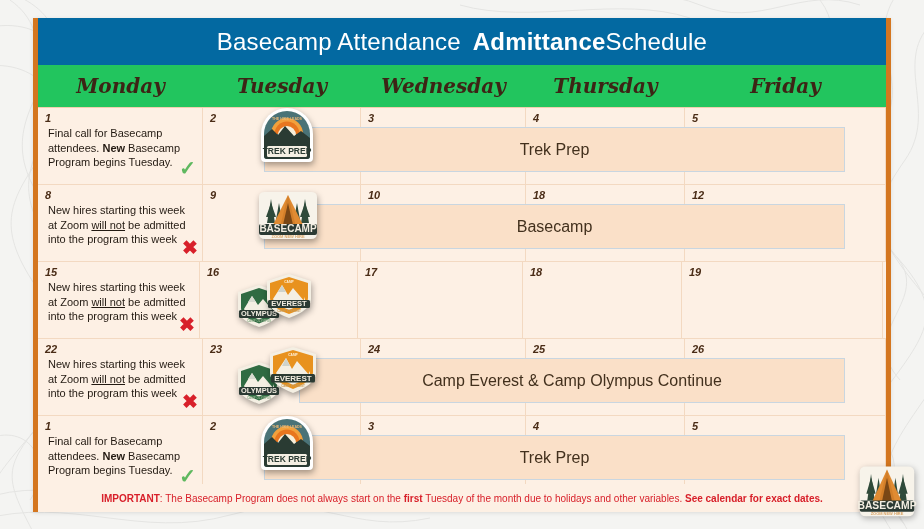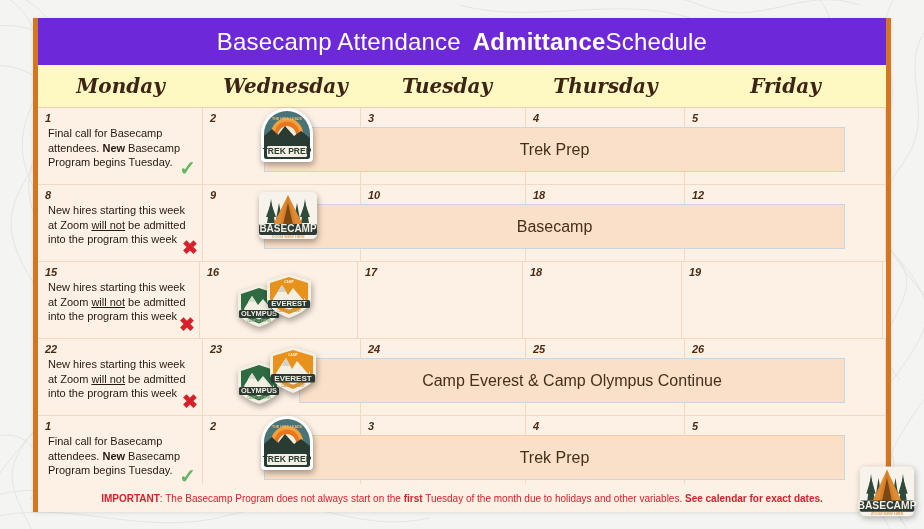--- a/index.html
+++ b/index.html
@@ -16,30 +16,30 @@
     position:absolute;left:33px;top:18px;width:858px;height:494px;
     background:#fdf0e4;
     border-left:5px solid #d4761f;
     border-right:5px solid #d4761f;
     box-sizing:border-box;
     z-index:2;
     box-shadow:0 1px 4px rgba(0,0,0,.10);
   }
 
   .cal-title{
-    height:47px;background:#6d28d9;color:#fff;
+    height:47px;background:#0369a1;color:#fff;
     display:flex;align-items:center;justify-content:center;
     font-size:24px;letter-spacing:.2px;
     font-family:"Liberation Sans Narrow","Liberation Sans",sans-serif;
   }
   .cal-title b{font-weight:bold;margin-left:12px;}
   .cal-title span{font-weight:400;}
 
   .dow-row{
-    display:flex;height:42px;background:#fef9c3;
+    display:flex;height:42px;background:#22c55e;
     border-bottom:1px solid #f0cfae;
   }
   .dow{
     display:flex;align-items:center;justify-content:center;
     color:#3d2415;font-size:20px;
     font-family:"DejaVu Serif",serif;
     font-style:italic;font-weight:bold;
   }
 
   .weeks{position:relative;}
@@ -122,22 +122,22 @@
 <div class="calendar">
 
   <div class="cal-title">
     <span>Basecamp Attendance </span>
       <b>Admittance</b>
       <span> Schedule</span>
   </div>
 
   <div class="dow-row">
     <div class="dow" style="width:165px">Monday</div>
+    <div class="dow" style="width:158px">Tuesday</div>
     <div class="dow" style="width:165px">Wednesday</div>
-    <div class="dow" style="width:158px">Tuesday</div>
     <div class="dow" style="width:159px">Thursday</div>
     <div class="dow" style="width:201px">Friday</div>
   </div>
 
   <div class="weeks">
 
     <div class="week">
       <div class="daycell" style="width:165px">
         <div class="daynum">1</div>
         <div class="note">

